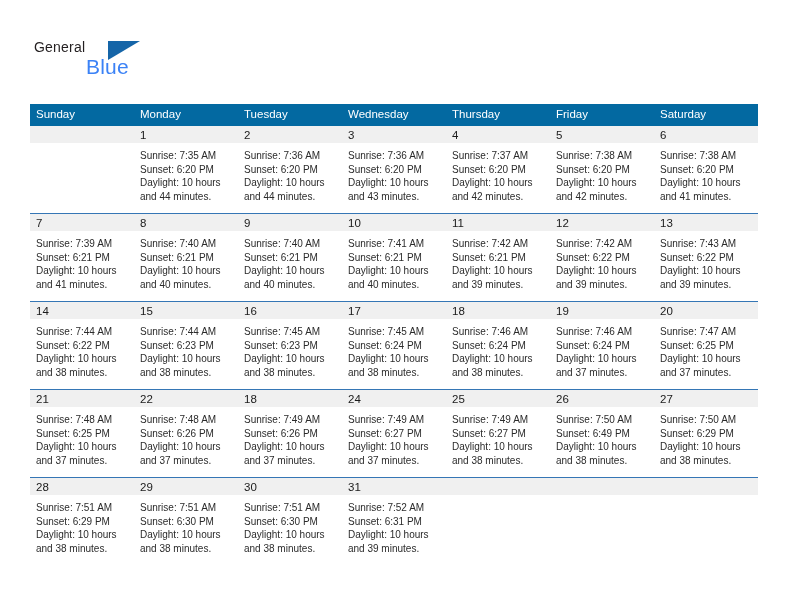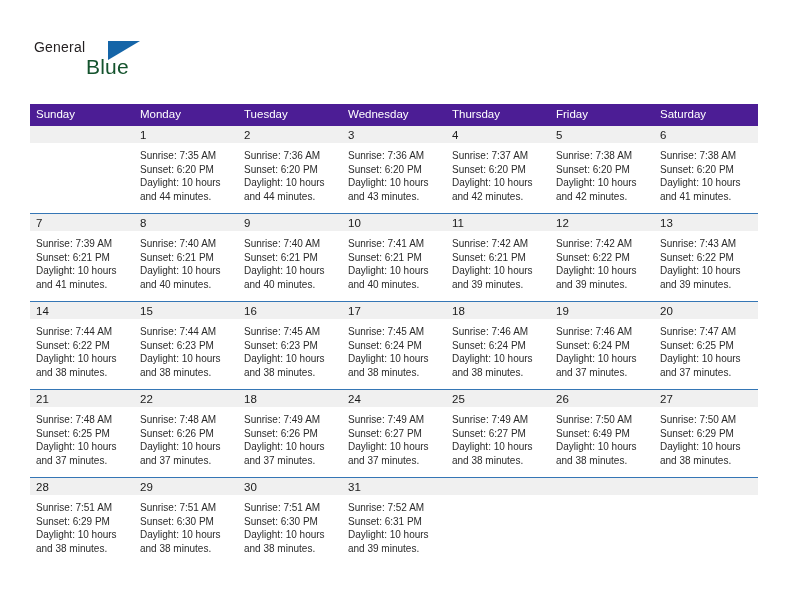--- a/index.html
+++ b/index.html
@@ -41,21 +41,21 @@
     font-size: 14px;
     letter-spacing: 0.2px;
     color: #231f20;
     line-height: 22px;
   }
   .logo-blue {
     position: absolute;
     left: 52px; top: 20px;
     font-size: 21px;
     letter-spacing: 0.2px;
-    color: #14532d;
+    color: #3b82f6;
     line-height: 22px;
   }
   .logo-triangle {
     position: absolute;
     left: 74px;
     top: 5px;
     width: 0; height: 0;
     border-left: 32px solid #1565a8;
     border-bottom: 19px solid transparent;
   }
@@ -83,21 +83,21 @@
   
   .cal {
     position: absolute;
     left: 30px;
     top: 104px;
     width: 728px;
     border-collapse: collapse;
     table-layout: fixed;
   }
   .cal th {
-    background: #4c1d95;
+    background: #0369a1;
     color: #ffffff;
     font-weight: normal;
     font-size: 11.5px;
     text-align: left;
     padding: 4px 0 5px 6px;
     line-height: 13px;
     border: none;
   }
   .cal td {
     vertical-align: top;

